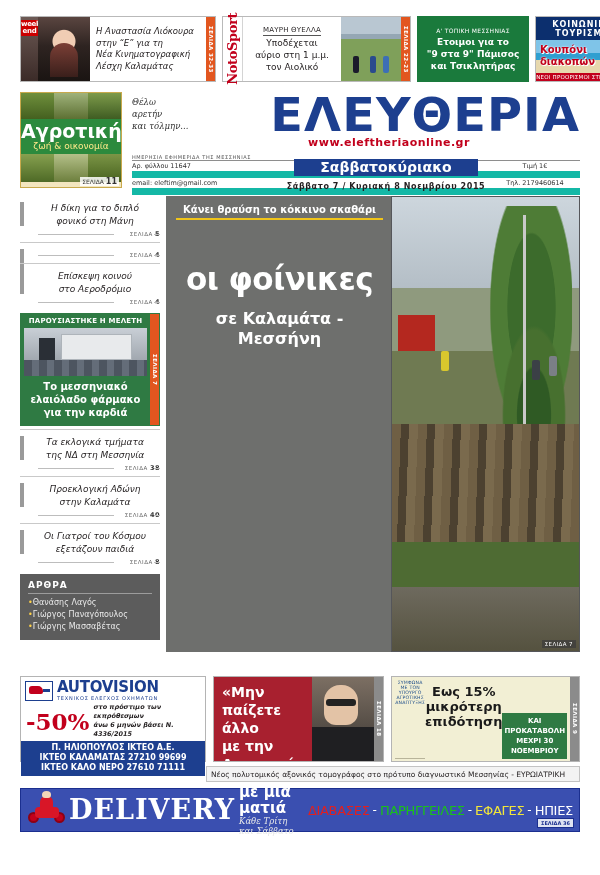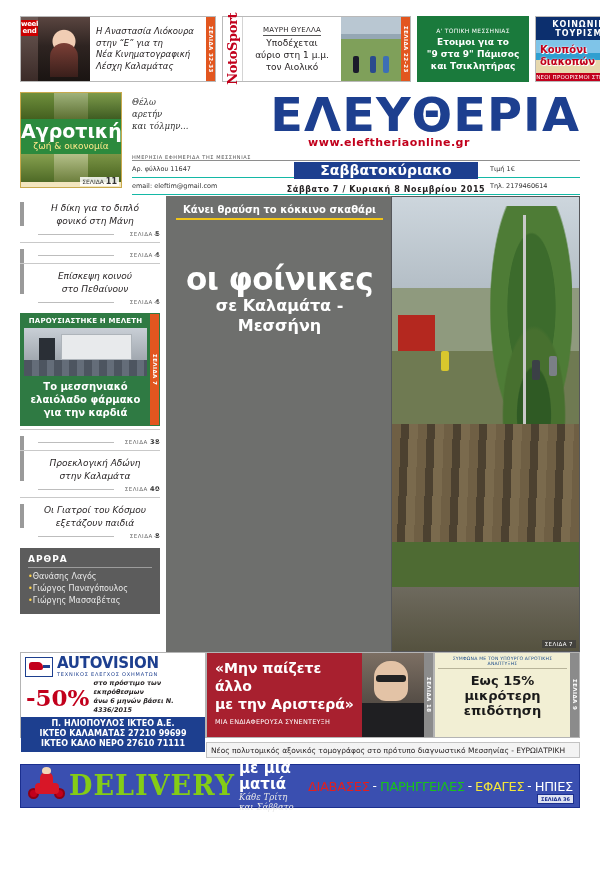--- a/index.html
+++ b/index.html
@@ -94,24 +94,24 @@
   .motto div { font-family: "DejaVu Serif", serif; font-style: italic; font-size: 8.5px; color: #333; line-height: 12px; }
   .logo-wrap { flex: 1; text-align: right; }
   .logo {
     font-family: "DejaVu Sans", sans-serif; font-weight: bold;
     font-size: 46px; line-height: 46px; color: #1d3f8f; letter-spacing: 1px;
     transform: scaleX(1.04); transform-origin: right center;
   }
   .site { text-align: center; color: #c2001c; font-weight: bold; font-size: 11px; letter-spacing: 0.5px; margin-top: -2px; }
   .subhead { font-size: 5px; color: #555; letter-spacing: 0.6px; margin-top: 5px; }
   .mast-rows { border-top: 1px solid #8e8e8e; }
-  .mrow { display: flex; align-items: center; border-bottom: 1px solid #14b8a6; height: 17px; }
+  .mrow { display: flex; align-items: center; border-bottom: 7px solid #14b8a6; height: 17px; }
   .mrow .lft { flex: 0 0 150px; font-size: 6.5px; color: #333; }
   .mrow .mid { flex: 1; text-align: center; }
-  .mrow .rgt { flex: 0 0 90px; text-align: left; font-size: 6.5px; color: #333; }
+  .mrow .rgt { flex: 0 0 90px; text-align: center; font-size: 6.5px; color: #333; }
   .weekend-band { background: #1d3f8f; color: #fff; font-weight: bold; font-size: 14px; padding: 0 26px; display:inline-block; line-height: 17px; }
   .datetxt { font-size: 8px; font-weight: bold; color: #231f20; letter-spacing: 0.6px; }
 
   
   .body-grid { display: flex; gap: 6px; margin-top: 8px; height: 456px; }
 
   
   .lcol { flex: 0 0 140px; display: flex; flex-direction: column; gap: 0; }
   .teaser { border-top: 1px solid #c9c9c9; padding: 6px 0 4px 0; position: relative; padding-left: 10px; }
   .teaser:first-child { border-top: none; }
@@ -135,21 +135,21 @@
   .articles-box h4 { color: #fff; font-size: 9px; font-weight: bold; letter-spacing: 1px; padding-bottom: 3px; border-bottom: 1px solid #9c9c9c; margin-bottom: 3px; }
   .articles-box li { color: #e9e9e9; font-size: 8px; line-height: 12px; list-style: none; }
   .articles-box li::before { content: "\2022 "; color: #ffd24a; }
 
   
   .rcol { flex: 1; display: flex; flex-direction: column; border-radius: 23px; }
   .hero { flex: 1; display: flex; background: #6e6f6d; position: relative; }
   .hero-text { flex: 0 0 225px; padding: 8px 8px 6px 10px; display: flex; flex-direction: column; }
   .hero-kicker { color: #fff; font-size: 10px; font-weight: bold; text-align: center; border-bottom: 2px solid #f0c419; padding-bottom: 3px; }
   .hero-h1 { color: #fff; font-weight: bold; font-size: 31px; line-height: 34px; text-align: center; margin-top: 8px; letter-spacing: -0.5px; }
-  .hero-h2 { color: #fff; font-weight: bold; font-size: 16px; line-height: 20px; text-align: center; margin-top: 0; }
+  .hero-h2 { color: #fff; font-weight: bold; font-size: 16px; line-height: 20px; text-align: center; margin-top: 13px; }
   .hero-photo { flex: 1; position: relative; overflow: hidden; border: 1px solid #55565a;
     background:
       linear-gradient(180deg, #aab3bb 0 18%, #8f9a7e 18% 34%, #6f7a52 34% 52%, #6b6a52 52% 72%, #7c7a63 72% 88%, #5d6b44 88% 100%);
   }
   .hero-photo .sky { position:absolute; left:0; right:0; top:0; height:20%; background: linear-gradient(#cdd6dd,#b4bec6); }
   .hero-photo .palmA { position:absolute; left:48%; top:2%; width:48%; height:56%;
     background: radial-gradient(ellipse at 55% 40%, #3c6b2c 0 34%, #4e7c36 35% 58%, transparent 60%); }
   .hero-photo .palmB { position:absolute; left:55%; top:24%; width:42%; height:48%;
     background: radial-gradient(ellipse at 50% 50%, #2f5a24 0 30%, #47702f 32% 55%, transparent 58%); }
   .hero-photo .trunk { position:absolute; left:70%; top:4%; width:3px; height:70%; background:#c9c9c9; }
@@ -157,21 +157,21 @@
     background: repeating-linear-gradient(92deg, #6f5f44 0 9px, #4c4130 9px 17px, #7a6a4d 17px 26px); }
   .hero-photo .road { position:absolute; left:0; right:0; bottom:0; height:14%; background: linear-gradient(#6e6a5e,#55523f); }
   .hero-photo .grass { position:absolute; left:0; right:0; bottom:12%; height:12%; background:#4e6b33; }
   .hero-photo .person1 { position:absolute; left:26%; top:34%; width:8px; height:20px; background:#d8c72d; border-radius:2px; }
   .hero-photo .person2 { position:absolute; left:75%; top:36%; width:8px; height:20px; background:#3b4046; border-radius:2px; }
   .hero-photo .person3 { position:absolute; left:84%; top:35%; width:8px; height:20px; background:#7b7f86; border-radius:2px; }
   .hero-photo .shopsign { position:absolute; left:3%; top:26%; width:20%; height:8%; background:#b4281f; }
   .hero-pg { position:absolute; right:3px; bottom:3px; background: rgba(60,60,60,.72); color:#fff; font-size:5.5px; padding:1px 3px; letter-spacing:0.4px; }
 
   
-  .bottom-ads { display: flex; gap: 0; margin-top: 0; height: 86px; }
+  .bottom-ads { display: flex; gap: 7px; margin-top: 24px; height: 86px; }
   .ad-auto { flex: 0 0 186px; border: 1px solid #b4b4b4; background: #fff; display: flex; flex-direction: column; }
   .av-top { display:flex; align-items:center; padding: 3px 4px 1px; gap: 4px; }
   .av-mark { width: 28px; height: 20px; border: 1px solid #1d3f8f; background:#fff; position: relative; }
   .av-mark::before { content:""; position:absolute; left:3px; top:4px; width:14px; height:8px; background:#c2001c; border-radius:3px 5px 2px 2px; }
   .av-mark::after { content:""; position:absolute; right:2px; top:7px; width:7px; height:3px; background:#1d3f8f; }
   .av-name { color:#1d3f8f; font-size:15px; font-weight:bold; letter-spacing:-0.3px; line-height:15px; }
   .av-sub { color:#1d3f8f; font-size:5px; letter-spacing:0.8px; }
   .av-mid { display:flex; align-items:center; padding: 1px 5px 2px; }
   .av-50 { color:#c2001c; font-size:23px; font-weight:bold; font-family:"DejaVu Serif",serif; margin-right:4px; }
   .av-mid .txt div { font-size:6.5px; font-style: italic; color:#231f20; line-height:9px;font-weight:bold; }
@@ -181,40 +181,40 @@
   .ad-interview { flex: 1; border: 1px solid #b4b4b4; background: #a8202f; position: relative; overflow: hidden; display:flex; }
   .iv-text { flex:1; padding: 6px 4px 4px 8px; z-index:2; }
   .iv-h { color:#fff; font-size:14px; font-weight:bold; line-height:18px; }
   .iv-sub { color:#fff; font-size:6.5px; line-height:9px; margin-top:5px; letter-spacing:0.2px; }
   .iv-photo { flex: 0 0 62px; position:relative; background: linear-gradient(#7c6f63,#3a3632); }
   .iv-photo .head { position:absolute; left:12px; top:8px; width:34px; height:40px; background:#e3c3a6; border-radius:16px 16px 12px 12px; }
   .iv-photo .glasses { position:absolute; left:14px; top:22px; width:30px; height:7px; background:#222; border-radius:3px; }
   .iv-photo .body { position:absolute; left:0; right:0; bottom:0; height:34px; background:#1f1f22; }
 
   .ad-subsidy { flex: 0 0 146px; border: 1px solid #b4b4b4; background: #f2efd4; display:flex; }
-  .sb-main { flex:1; padding: 3px 3px 2px; display:flex; flex-direction:column; }
+  .sb-main { flex:1; padding: 3px 3px 2px; display:flex; flex-direction:row; }
   .sb-kicker { font-size:4.6px; color:#1c4c8a; text-align:center; letter-spacing:0.2px; border-bottom:1px solid #b8b49a; padding-bottom:2px; }
   .sb-h { font-size:13px; font-weight:bold; color:#1a1a1a; text-align:center; line-height:15px; padding: 4px 0 3px; }
   .sb-green { background:#2f7a43; color:#fff; text-align:center; font-size:7px; font-weight:bold; line-height:10px; padding:3px 2px; margin-top:auto; }
 
   
   .micro-strip { display:flex; margin-top: 4px; height: 16px; }
   .micro-left { flex: 0 0 186px; }
   .micro-bar { flex: 1; border: 1px solid #c3c3c3; background:#f3f3f3; display:flex; align-items:center; padding: 0 4px; }
   .micro-bar span { font-size:7.5px; color:#231f20; }
 
   
   .delivery { margin-top: 6px; height: 44px; border: 1px solid #1b2f8f; background: #3a4fb0; display: flex; align-items: center; padding: 0 6px; position: relative; }
   .dl-scooter { width: 40px; height: 30px; position: relative; flex: 0 0 40px; }
   .dl-scooter .wheel1, .dl-scooter .wheel2 { position:absolute; bottom:2px; width:11px; height:11px; border-radius:50%; background:#c2001c; border:2px solid #8e0014; }
   .dl-scooter .wheel1 { left:1px; } .dl-scooter .wheel2 { right:2px; }
   .dl-scooter .bodyc { position:absolute; left:8px; bottom:7px; width:24px; height:11px; background:#d81627; border-radius:4px; }
   .dl-scooter .rider { position:absolute; left:13px; top:1px; width:13px; height:16px; background:#d81627; border-radius:6px 6px 2px 2px; }
   .dl-scooter .rider::after { content:""; position:absolute; left:2px; top:-5px; width:9px; height:7px; background:#f2d7b8; border-radius:50% 50% 3px 3px; }
-  .dl-word { color:#84cc16; font-size:27px; font-weight:bold; font-family:"DejaVu Serif",serif; letter-spacing:1px; line-height:28px; margin-left:2px; }
+  .dl-word { color:#ffffff; font-size:27px; font-weight:bold; font-family:"DejaVu Serif",serif; letter-spacing:1px; line-height:28px; margin-left:2px; }
   .dl-greek { margin-left: 4px; }
   .dl-greek .g1 { color:#fff; font-size:15px; font-weight:bold; line-height:16px; }
   .dl-greek .g2 { color:#e8e8e8; font-size:8.5px; font-style:italic; font-family:"DejaVu Serif",serif; line-height:10px; }
   .dl-words { margin-left: 14px; display:flex; align-items:center; gap:3px; }
   .dl-words b { font-size:13px; font-weight:normal; letter-spacing:-0.3px; }
   .dl-words i { color:#fff; font-style:normal; font-size:12px; }
   .dl-pg { position:absolute; right:5px; bottom:3px; background:#dfe3f2; color:#1b2f8f; font-size:5px; font-weight:bold; padding:1px 3px; border:1px solid #1b2f8f; }
 </style>
 </head>
 <body>
@@ -353,21 +353,21 @@
       <div class="teaser">
         <div class="pg">
           <span>ΣΕΛΙΔΑ</span>
           <b>4</b>
         </div>
       </div>
 
       <div class="teaser">
         <p>
           <span>Επίσκεψη κοινού</span><br>
-          <span>στο Πεθαίνουν</span>
+          <span>στο Αεροδρόμιο</span>
         </p>
         <div class="pg">
           <span>ΣΕΛΙΔΑ</span>
           <b>4</b>
         </div>
       </div>
 
       <div class="promo-study">
         <div class="ps-main">
           <div class="ps-kicker">ΠΑΡΟΥΣΙΑΣΤΗΚΕ Η ΜΕΛΕΤΗ</div>
@@ -379,20 +379,24 @@
           <div class="ps-text">
             <span>Το μεσσηνιακό</span><br>
             <span>ελαιόλαδο φάρμακο</span><br>
             <span>για την καρδιά</span>
           </div>
         </div>
         <div class="vtag">ΣΕΛΙΔΑ 7</div>
       </div>
 
       <div class="teaser">
+        <p>
+          <span>Τα εκλογικά τμήματα</span><br>
+          <span>της ΝΔ στη Μεσσηνία</span>
+        </p>
         <div class="pg">
           <span>ΣΕΛΙΔΑ</span>
           <b>38</b>
         </div>
       </div>
 
       <div class="teaser">
         <p>
           <span>Προεκλογική Αδώνη</span><br>
           <span>στην Καλαμάτα</span>
@@ -496,20 +500,24 @@
     </div>
 
     <div class="ad-subsidy">
       <div class="sb-main">
         <div class="sb-kicker">ΣΥΜΦΩΝΑ ΜΕ ΤΟΝ ΥΠΟΥΡΓΟ ΑΓΡΟΤΙΚΗΣ ΑΝΑΠΤΥΞΗΣ</div>
         <div class="sb-h">
           <span>Εως 15%</span><br>
           <span>μικρότερη</span><br>
           <span>επιδότηση</span>
         </div>
+        <div class="sb-green">
+          <div>ΚΑΙ ΠΡΟΚΑΤΑΒΟΛΗ</div>
+          <div>ΜΕΧΡΙ 30 ΝΟΕΜΒΡΙΟΥ</div>
+        </div>
       </div>
       <div class="vtag grey">ΣΕΛΙΔΑ 9</div>
     </div>
   </div>
 
   <div class="micro-strip">
     <div class="micro-left"></div>
     <div class="micro-bar">
       <span>Νέος πολυτομικός αξονικός τομογράφος στο πρότυπο διαγνωστικό Μεσσηνίας - ΕΥΡΩΙΑΤΡΙΚΗ</span>
     </div>

